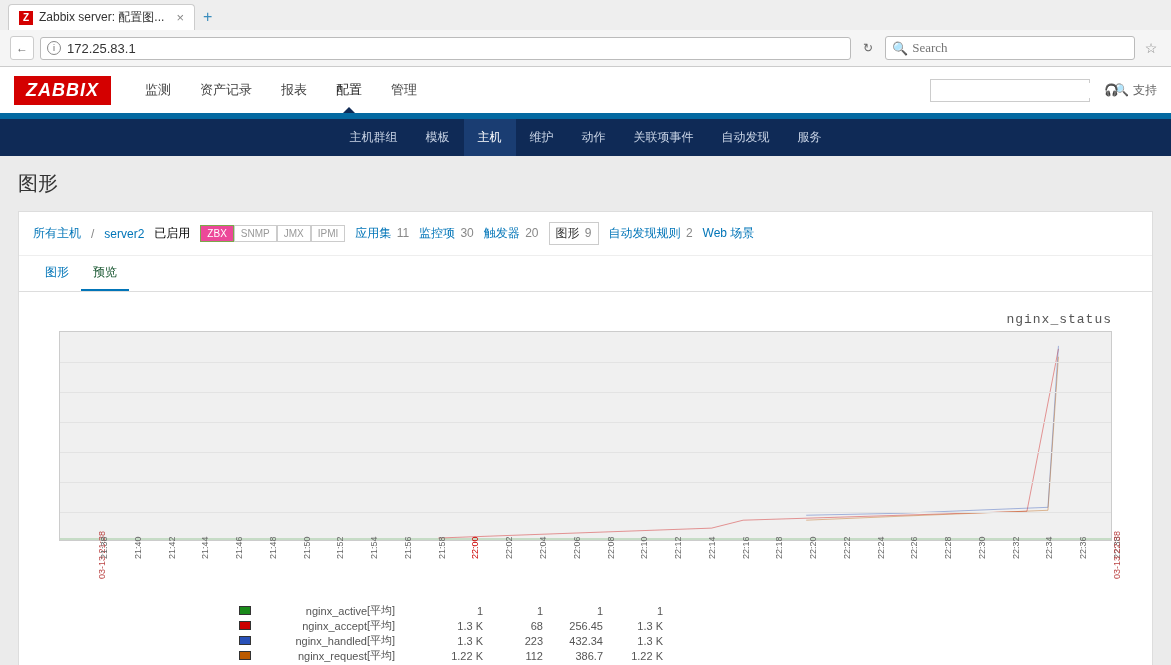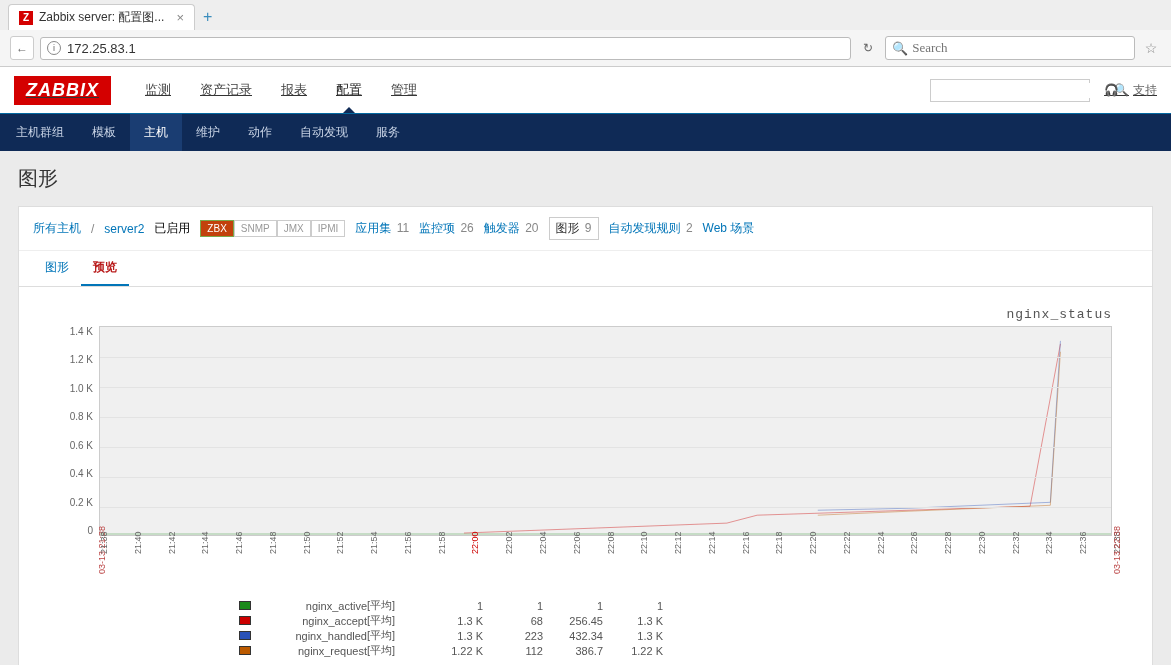--- a/index.html
+++ b/index.html
@@ -13,48 +13,48 @@
 .addr-bar { display:flex; align-items:center; padding:6px 10px; gap:6px; background:#f5f5f5; }
 .nav-btn { width:24px; height:24px; border:1px solid #ccc; border-radius:3px; background:#fff; display:flex; align-items:center; justify-content:center; color:#666; cursor:pointer;}
 .url-box { flex:1; display:flex; align-items:center; border:1px solid #bbb; border-radius:3px; background:#fff; padding:3px 6px; font-size:13px; }
 .url-info { width:14px; height:14px; border:1px solid #888; border-radius:50%; display:flex; align-items:center; justify-content:center; font-size:9px; color:#666; margin-right:6px;}
 .url-host { color:#333; }
 .url-path { color:#999; }
 .reload-btn { color:#666; padding:0 6px; cursor:pointer;}
 .search-box { width:250px; display:flex; align-items:center; border:1px solid #bbb; border-radius:3px; background:#fff; padding:3px 6px; font-size:13px; }
 .search-box input { border:none; outline:none; flex:1; font-size:13px;font-family:Liberation Serif, serif; }
 .star-btn { width:20px; text-align:center; color:#888; cursor:pointer; font-size:14px;}
-.zab-header { display:flex; align-items:center; padding:6px 14px; border-bottom:1px solid #0369a1;text-decoration:underline; }
+.zab-header { display:flex; align-items:center; padding:6px 14px; border-bottom:6px solid #0369a1; }
 .zab-logo { background:#d40000; color:#fff; font-weight:bold; font-size:18px; padding:4px 12px; letter-spacing:1px; font-style:italic;}
 .top-nav { display:flex; margin-left:20px; gap:1px; }
 .top-nav-item { padding:8px 14px; color:#444; cursor:pointer; font-size:13px; position:relative;}
 .top-nav-item.active { color:#222; }
 .top-nav-item.active::after { content:""; position:absolute; bottom:-6px; left:50%; margin-left:-6px; border:6px solid transparent; border-bottom-color:#0f2a56;}
 .header-right { margin-left:auto; display:flex; align-items:center; gap:14px; color:#666;}
 .top-search { border:1px solid #ccc; padding:3px 6px; width:160px; display:flex; align-items:center;}
 .top-search input { border:none; outline:none; flex:1; }
-.sub-nav { background:#0f2a56; display:flex; padding:0 2px; }
+.sub-nav { background:#0f2a56; display:flex; padding:0 20px;justify-content:center; }
 .sub-nav-item { color:#c9d4e6; padding:10px 14px; font-size:12px; cursor:pointer;}
 .sub-nav-item.active { background:#1a3d72; color:#fff; }
 .content { padding:14px 18px; background:#ebebeb; }
 .page-title { font-size:20px; color:#333; margin-bottom:14px; }
 .card { background:#fff; border:1px solid #ddd; }
 .host-tabs { display:flex; align-items:center; padding:10px 14px; gap:10px; font-size:12px; flex-wrap:wrap; border-bottom:1px solid #eee;}
 .link { color:#0275b8; cursor:pointer; }
 .sep { color:#888; }
 .enabled { color:#000000; }
 .proto { display:flex; }
 .proto-tag { border:1px solid #ccc; padding:2px 6px; font-size:10px; color:#999; }
-.proto-tag.on { background:#c2410c; color:#fff; border-color:#7aa84b; }
+.proto-tag.on { background:#ec4899; color:#fff; border-color:#7aa84b; }
 .counter { color:#0275b8; }
 .counter.active-box { color:#333; border:1px solid #ccc; padding:2px 6px; background:#fff;}
 .small-count { color:#888; margin-left:2px;}
 .view-tabs { display:flex; padding:0 14px; border-bottom:1px solid #ddd;}
 .view-tab { padding:8px 12px; color:#0275b8; cursor:pointer; border-bottom:2px solid transparent;}
-.view-tab.active { color:#b91c1c; border-bottom:2px solid #0275b8; font-weight:bold;}
+.view-tab.active { color:#14532d; border-bottom:2px solid #0275b8; font-weight:normal;}
 .chart-wrap { padding:20px 40px; position:relative;}
 .chart-title-row { text-align:right; font-family:'Courier New',monospace; font-size:13px; color:#555; letter-spacing:1px; margin-bottom:4px; margin-left:50px;}
 .chart-area { display:flex; }
 .y-axis { display:flex; flex-direction:column; justify-content:space-between; font-size:10px; font-family:'Courier New',monospace; color:#666; text-align:right; width:40px; height:210px; padding-right:6px;}
 .plot { flex:1; height:210px; background:#f0f0f0; border:1px solid #ccc; position:relative; }
 .grid-line { position:absolute; left:0; right:0; border-top:1px solid #e3e3e3; }
 .x-axis { display:flex; font-size:9px; font-family:'Courier New',monospace; color:#666; margin-left:40px; margin-top:2px; position:relative; height:40px;}
 .x-tick { position:absolute; transform:rotate(-90deg) translateX(-16px); transform-origin: left top; white-space:nowrap;}
 .x-tick.red { color:#c00; }
 .x-tick.start { color:#b44; transform:rotate(-90deg) translateX(-36px);}
@@ -114,65 +114,56 @@
     <span>支持</span>
   </div>
 </div>
 
 <div class="sub-nav">
   <div class="sub-nav-item">主机群组</div>
   <div class="sub-nav-item">模板</div>
   <div class="sub-nav-item active">主机</div>
   <div class="sub-nav-item">维护</div>
   <div class="sub-nav-item">动作</div>
+  <div class="sub-nav-item">关联项事件</div>
   <div class="sub-nav-item">自动发现</div>
   <div class="sub-nav-item">服务</div>
 </div>
 
 <div class="content">
   <div class="page-title">图形</div>
 
   <div class="card">
     <div class="host-tabs">
       <span class="link">所有主机</span>
       <span class="sep">/</span>
       <span class="link">server2</span>
       <span class="enabled">已启用</span>
       <span class="proto">
         <span class="proto-tag on">ZBX</span>
         <span class="proto-tag">SNMP</span>
         <span class="proto-tag">JMX</span>
         <span class="proto-tag">IPMI</span>
       </span>
       <span><span class="link">应用集</span> <span class="small-count">11</span></span>
-      <span><span class="link">监控项</span> <span class="small-count">26</span></span>
+      <span><span class="link">监控项</span> <span class="small-count">30</span></span>
       <span><span class="link">触发器</span> <span class="small-count">20</span></span>
       <span class="counter active-box"><span>图形</span> <span class="small-count">9</span></span>
       <span><span class="link">自动发现规则</span> <span class="small-count">2</span></span>
       <span class="link">Web 场景</span>
     </div>
 
     <div class="view-tabs">
       <div class="view-tab">图形</div>
       <div class="view-tab active">预览</div>
     </div>
 
     <div class="chart-wrap">
       <div class="chart-title-row">nginx_status</div>
       <div class="chart-area">
-        <div class="y-axis" id="y-axis">
-            <div>1.4 K</div>
-            <div>1.2 K</div>
-            <div>1.0 K</div>
-            <div>0.8 K</div>
-            <div>0.6 K</div>
-            <div>0.4 K</div>
-            <div>0.2 K</div>
-            <div>0</div>
-          </div>
         <div class="plot" id="plot">
           <svg class="lines" id="svg-lines" viewBox="0 0 100 210" preserveAspectRatio="none">
               <path d="M0 209 L 100 209" stroke="#1a8a1a" stroke-width="0.4" fill="none" vector-effect="non-scaling-stroke"></path>
               <path d="M36 208 L62 198 L65 190 L92 181 L95 17" stroke="#cc0000" stroke-width="0.4" fill="none" vector-effect="non-scaling-stroke"></path>
               <path d="M71 185 L80 183 L94 177 L95 14" stroke="#2951b8" stroke-width="0.4" fill="none" vector-effect="non-scaling-stroke"></path>
               <path d="M71 190 L80 186 L94 180 L95 25" stroke="#bb5a00" stroke-width="0.4" fill="none" vector-effect="non-scaling-stroke"></path>
             </svg>
         <div class="grid-line" style="top: 30px;"></div>
             <div class="grid-line" style="top: 60px;"></div>
             <div class="grid-line" style="top: 90px;"></div>

